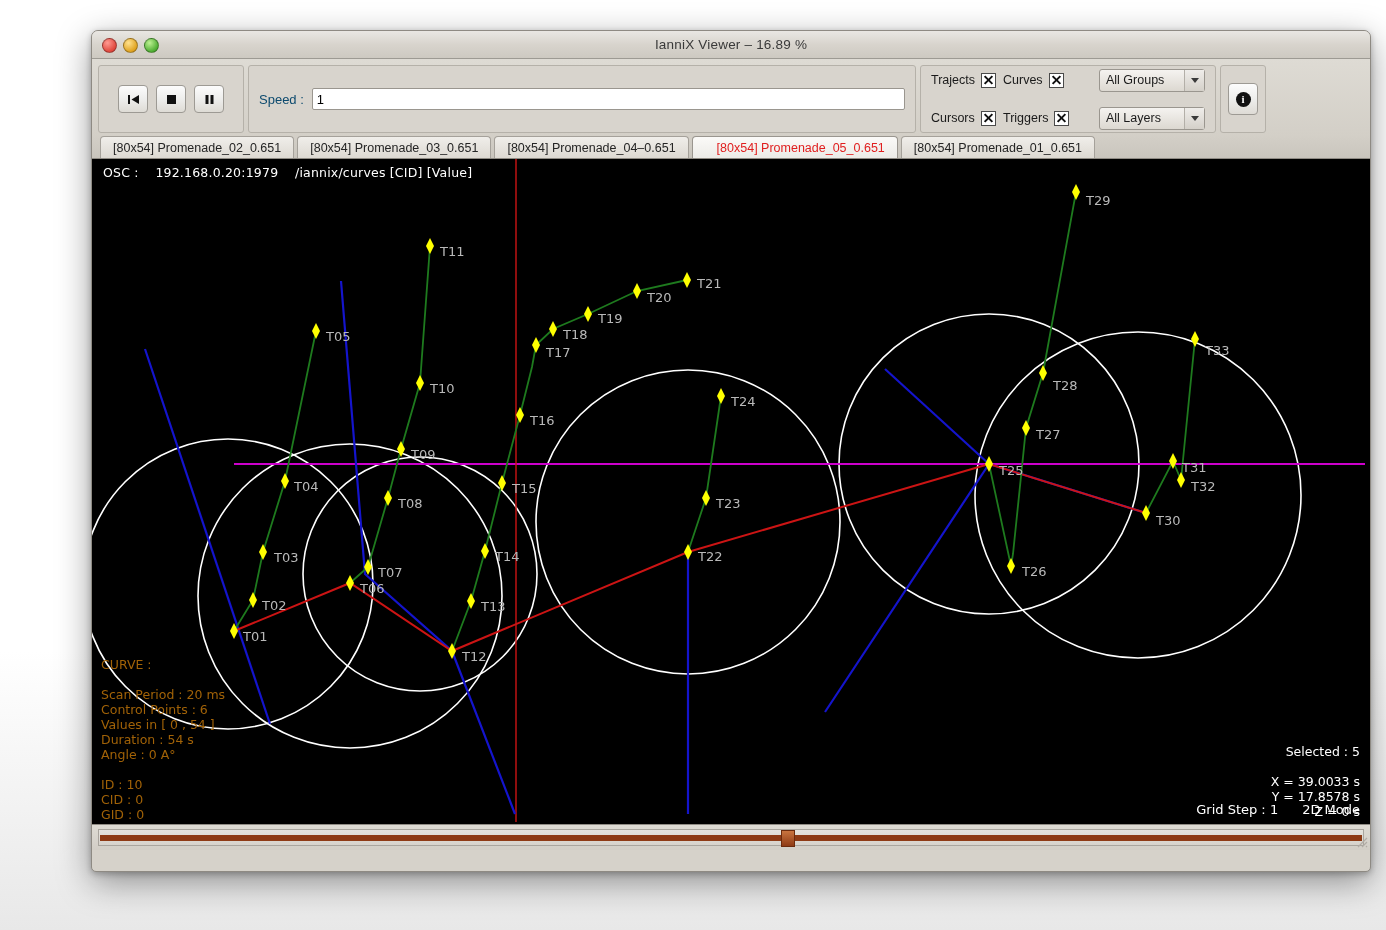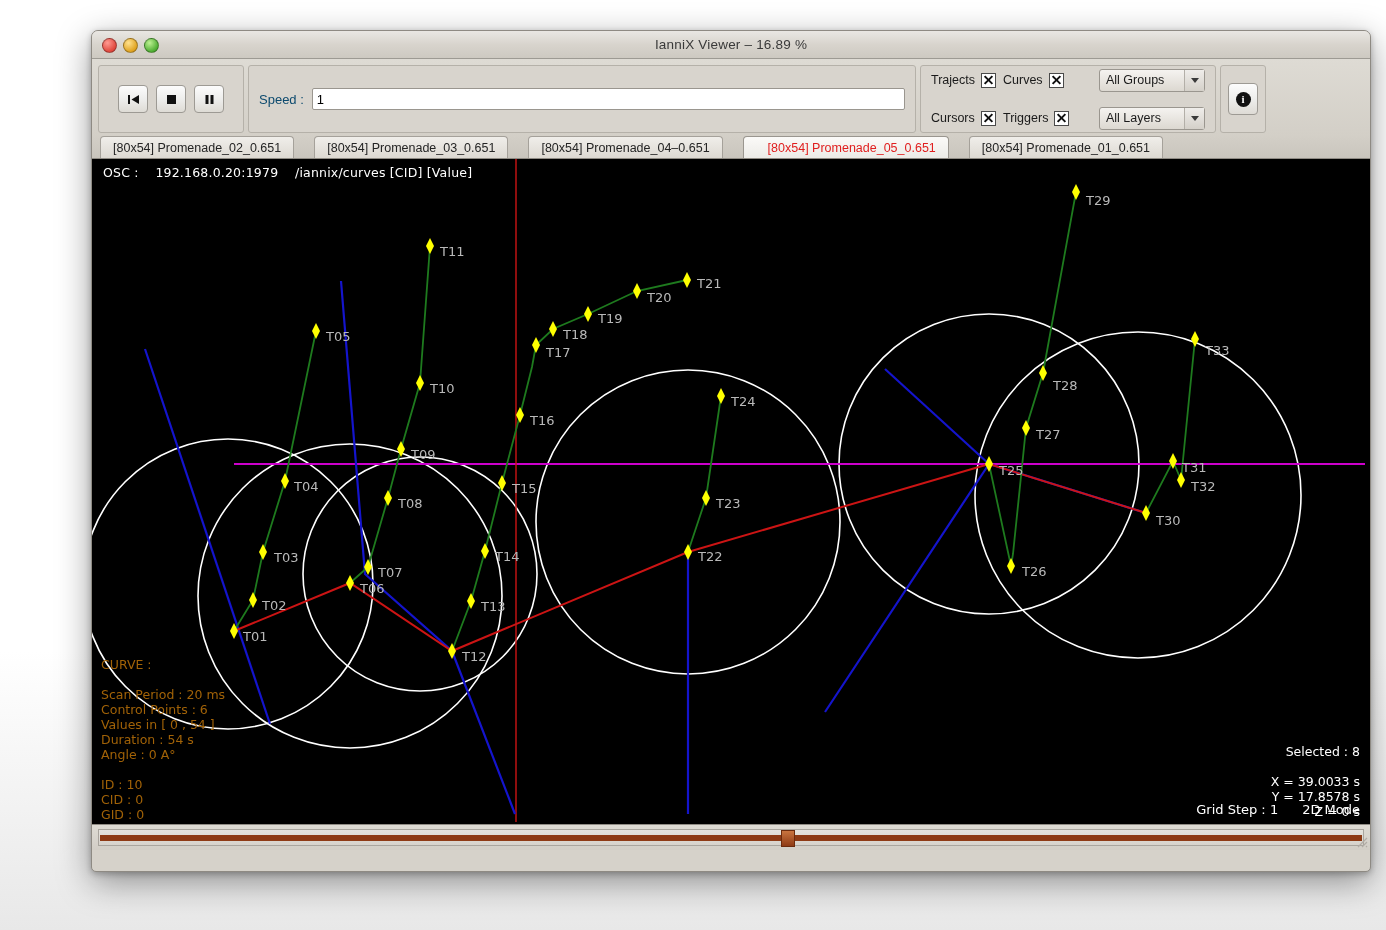--- a/index.html
+++ b/index.html
@@ -157,21 +157,21 @@
     font-family: "Liberation Serif", serif;
   }
 
   
   .tabbar {
     height: 23px;
     background: linear-gradient(180deg,#d3cfc7,#c9c5bd);
     display: flex; 
     padding-left: 8px;
     box-sizing: border-box;
-    gap: 20px;
+    gap: 3px;
     border-bottom: 1px solid #8f8b84;
   }
   .tab {
     height: 21px;
     padding: 0 12px;
     display: flex; align-items: center;
     font-size: 12.5px;
     color: #252525;
     background: linear-gradient(180deg,#f0eeea,#ddd9d2);
     border: 1px solid #a5a19a;
@@ -460,21 +460,21 @@
 <span>&nbsp;</span>
 <span>ID : 10</span>
 <span>CID : 0</span>
 <span>GID : 0</span>
 <span>Layer : 0</span>
 <span>&nbsp;</span>
 
 
 </div>
 
-      <div class="panel-right"><span>Selected : 8</span>
+      <div class="panel-right"><span>Selected : 5</span>
 <span>&nbsp;</span>
 <span>X = 39.0033 s</span>
 <span>Y = 17.8578 s</span>
 <span>Z = 0 s</span></div>
 
       <div class="panel-bottom"><span class="gs">Grid Step : 1</span><span>2D Mode</span></div>
     </div>
 
     <div class="timeline">
       <div class="tl-track">

